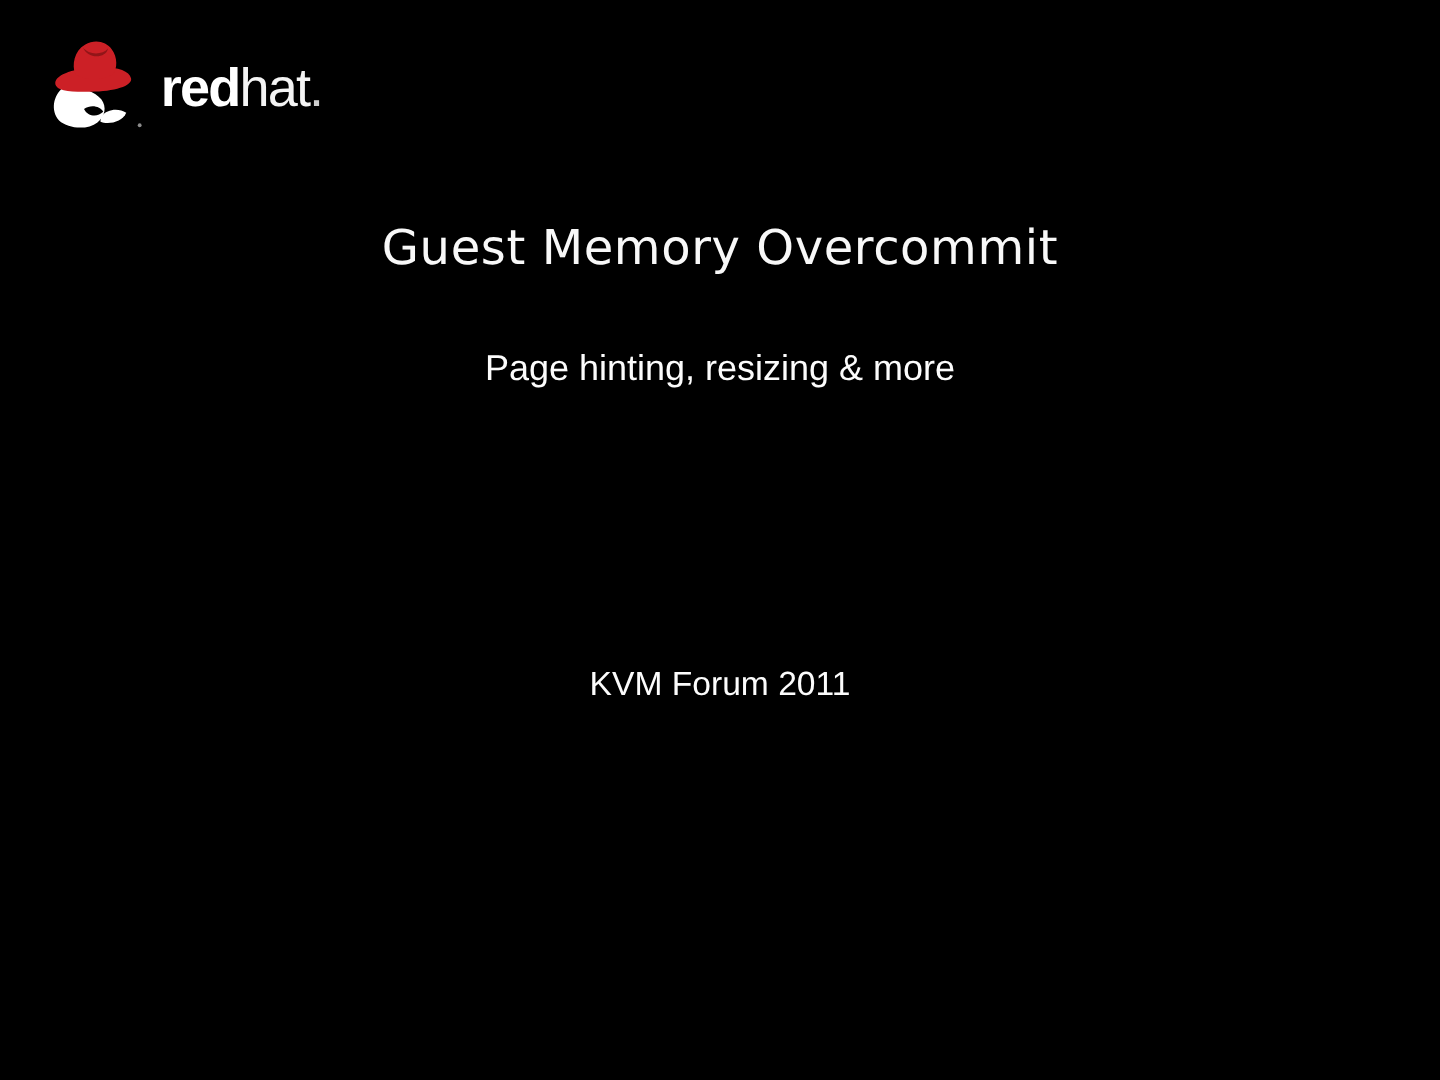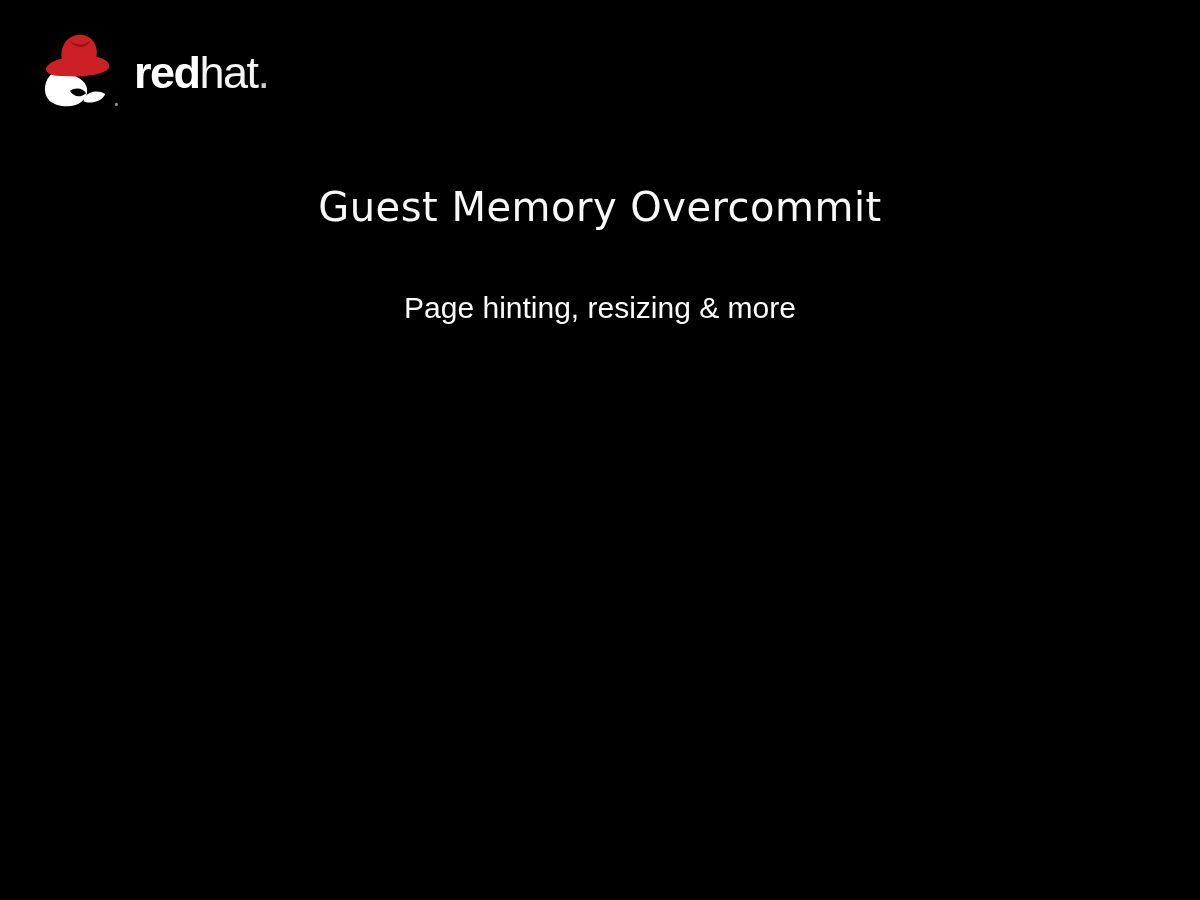--- a/index.html
+++ b/index.html
@@ -97,14 +97,15 @@
 
       <circle fill="#ffffff" opacity="0.55" cx="100" cy="93" r="2"></circle>
     </svg>
     <div class="wordmark">
       <span class="wm-bold">red</span><span class="wm-light">hat</span><span class="wm-dot">.</span>
     </div>
   </div>
 
   <div class="textline subtitle">Page hinting, resizing &amp; more</div>
   <div class="textline title">Guest Memory Overcommit</div>
+  <div class="textline event">KVM Forum 2011</div>
 
 </div>
 
 </body></html>

